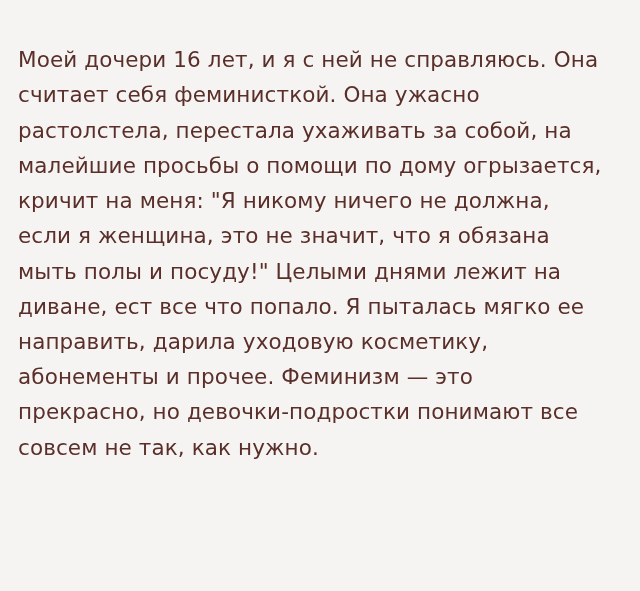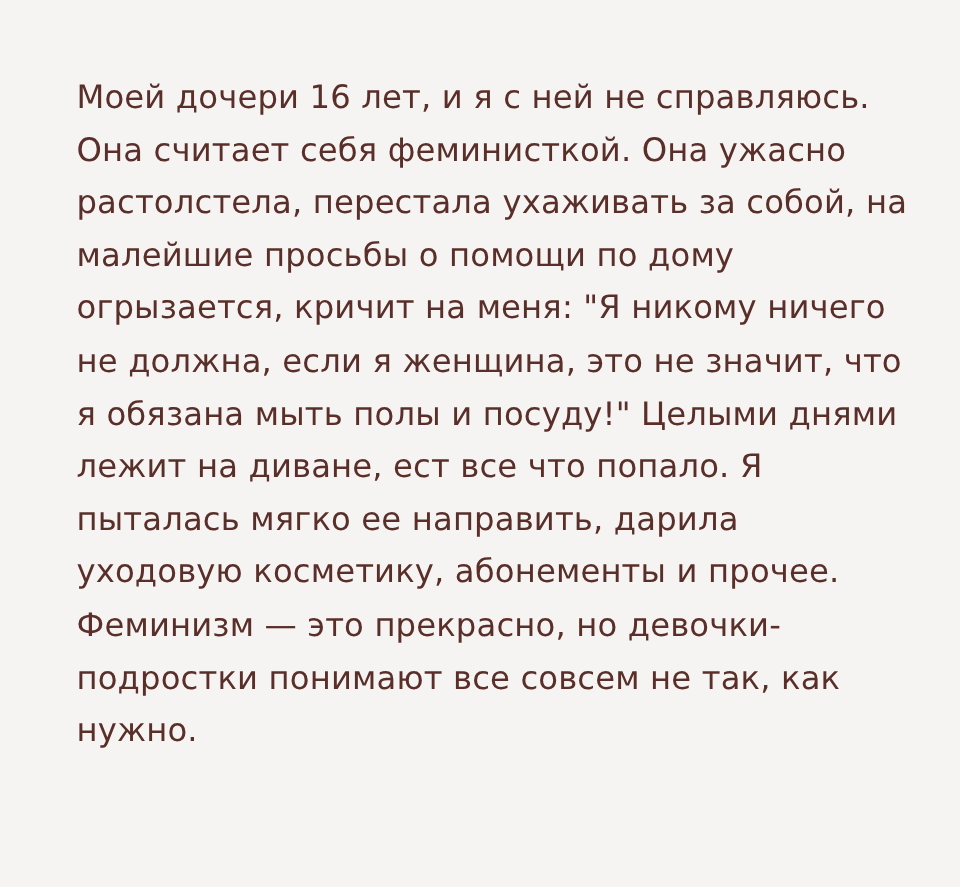--- a/index.html
+++ b/index.html
@@ -11,24 +11,24 @@
     height: 591px;
     background: #f6f4f2;
     font-family: "DejaVu Sans", sans-serif;
     overflow: hidden;
   }
   .page {
     box-sizing: border-box;
     width: 640px;
     height: 501px;
     background: #f6f4f2;
-    padding: 26px 34px 20px 51px;
+    padding: 26px 34px 20px 18px;
     display: flex;
     flex-direction: column;
-    justify-content: flex-start;
+    justify-content: center;
   }
   .story-text {
     color: #5a2f2a;
     font-size: 21.5px;
     line-height: 35.2px;
     letter-spacing: 0.1px;
     white-space: pre-wrap;
     word-break: normal;
     text-align: left;
     font-weight: 400;

